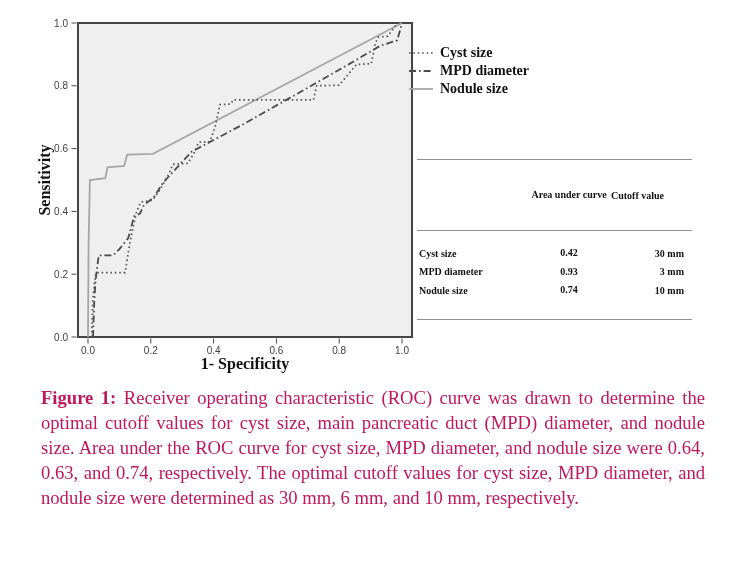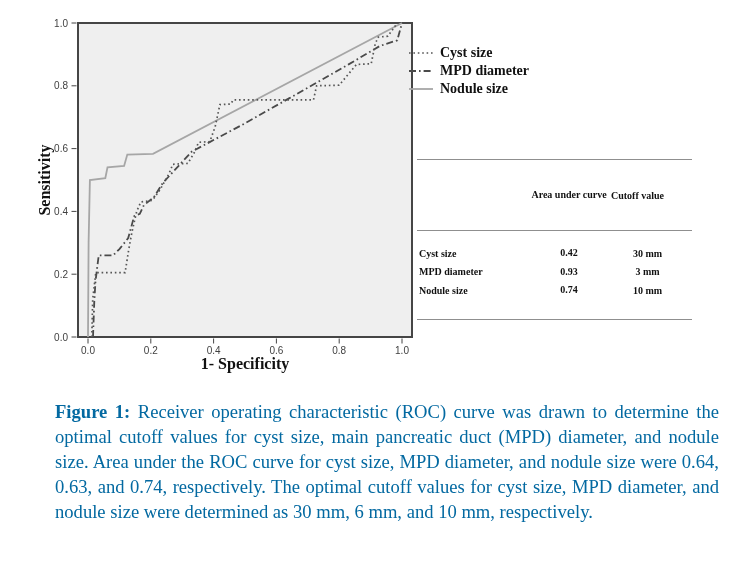--- a/index.html
+++ b/index.html
@@ -37,28 +37,28 @@
   .roc-table{
     position:absolute;left:417px;top:159px;width:275px;
     font-size:10px;font-weight:bold;color:#111111;
   }
   .t-rule{border-top:1.5px solid #8f8f8f;height:0;}
   .t-head{display:flex;align-items:center;height:70px;}
   .t-body{padding:13px 0 19px 0;}
   .t-row{display:flex;align-items:center;height:18.5px;}
   .c-label{width:108px;text-align:left;padding-left:2px;white-space:nowrap;}
   .c-auc{width:84px;text-align:center;line-height:1.25;}
-  .c-cut{width:81px;text-align:center;padding-right:8px;box-sizing:border-box;white-space:nowrap;}
+  .c-cut{width:81px;text-align:right;padding-right:8px;box-sizing:border-box;white-space:nowrap;}
   .c-cut-head{width:81px;text-align:left;white-space:nowrap;}
   
   .caption{
     position:absolute;left:37px;top:381px;width:664px;
-    margin:18px;
+    margin:4px;
     font-size:18.6px;line-height:25px;
-    text-align:justify;color:#0369a1;
+    text-align:justify;color:#be185d;
   }
   .cap-label{font-weight:bold;}
 </style>
 </head>
 <body>
 
 <div class="page">
 
   <svg class="chart-svg" width="430" height="378" viewBox="0 0 430 378">
     <rect x="78" y="23" width="334" height="314" fill="#efefef" stroke="#454545" stroke-width="2"></rect>

